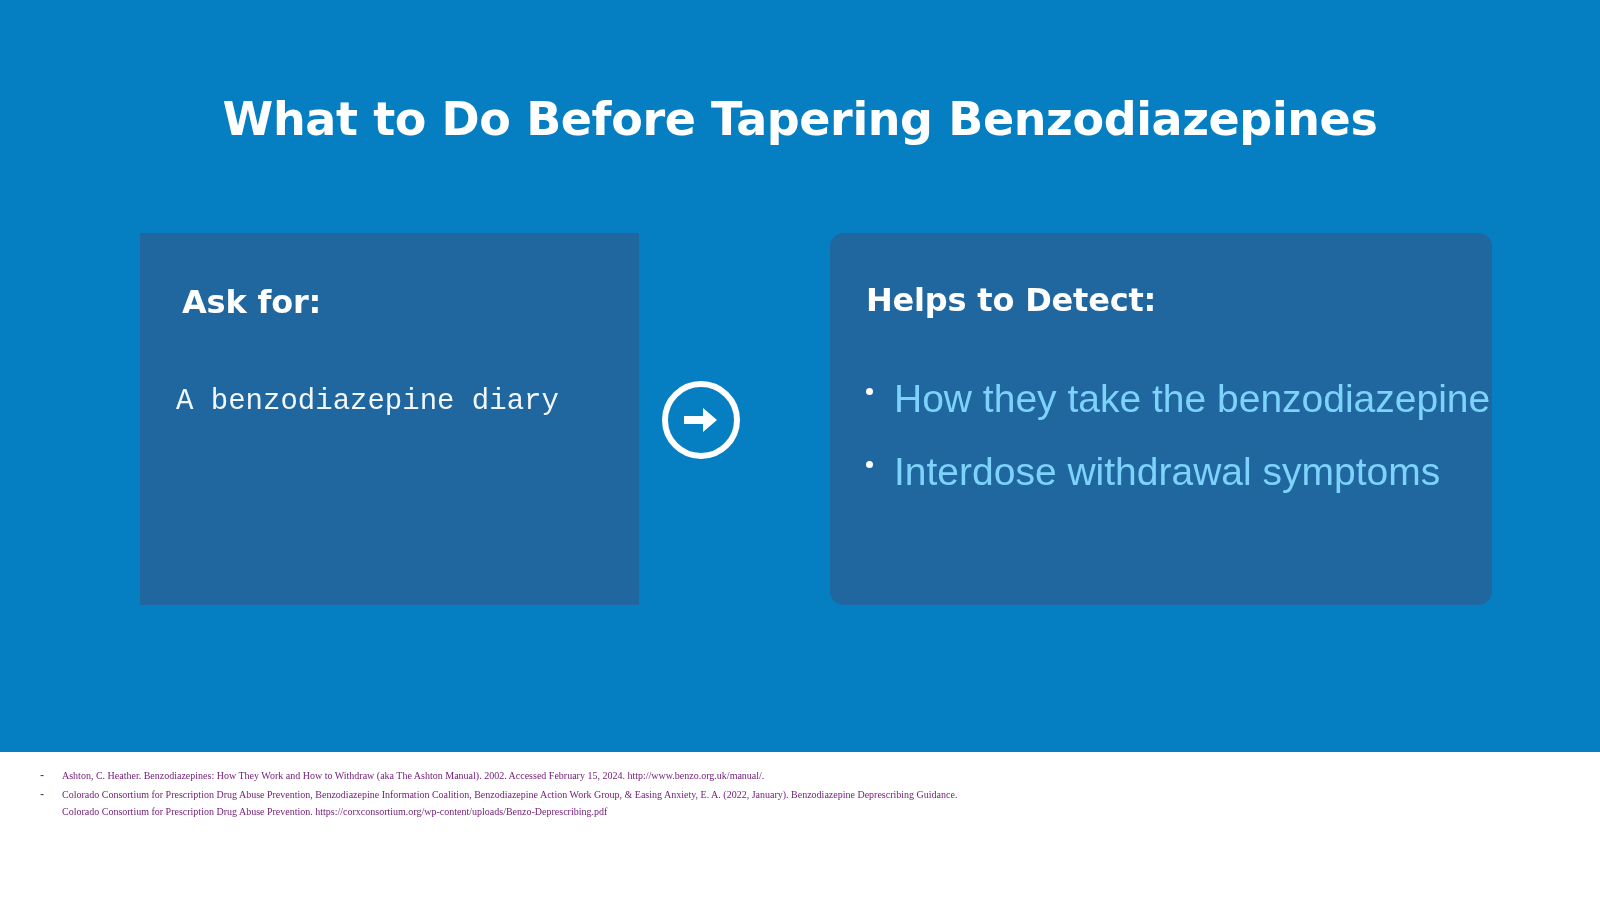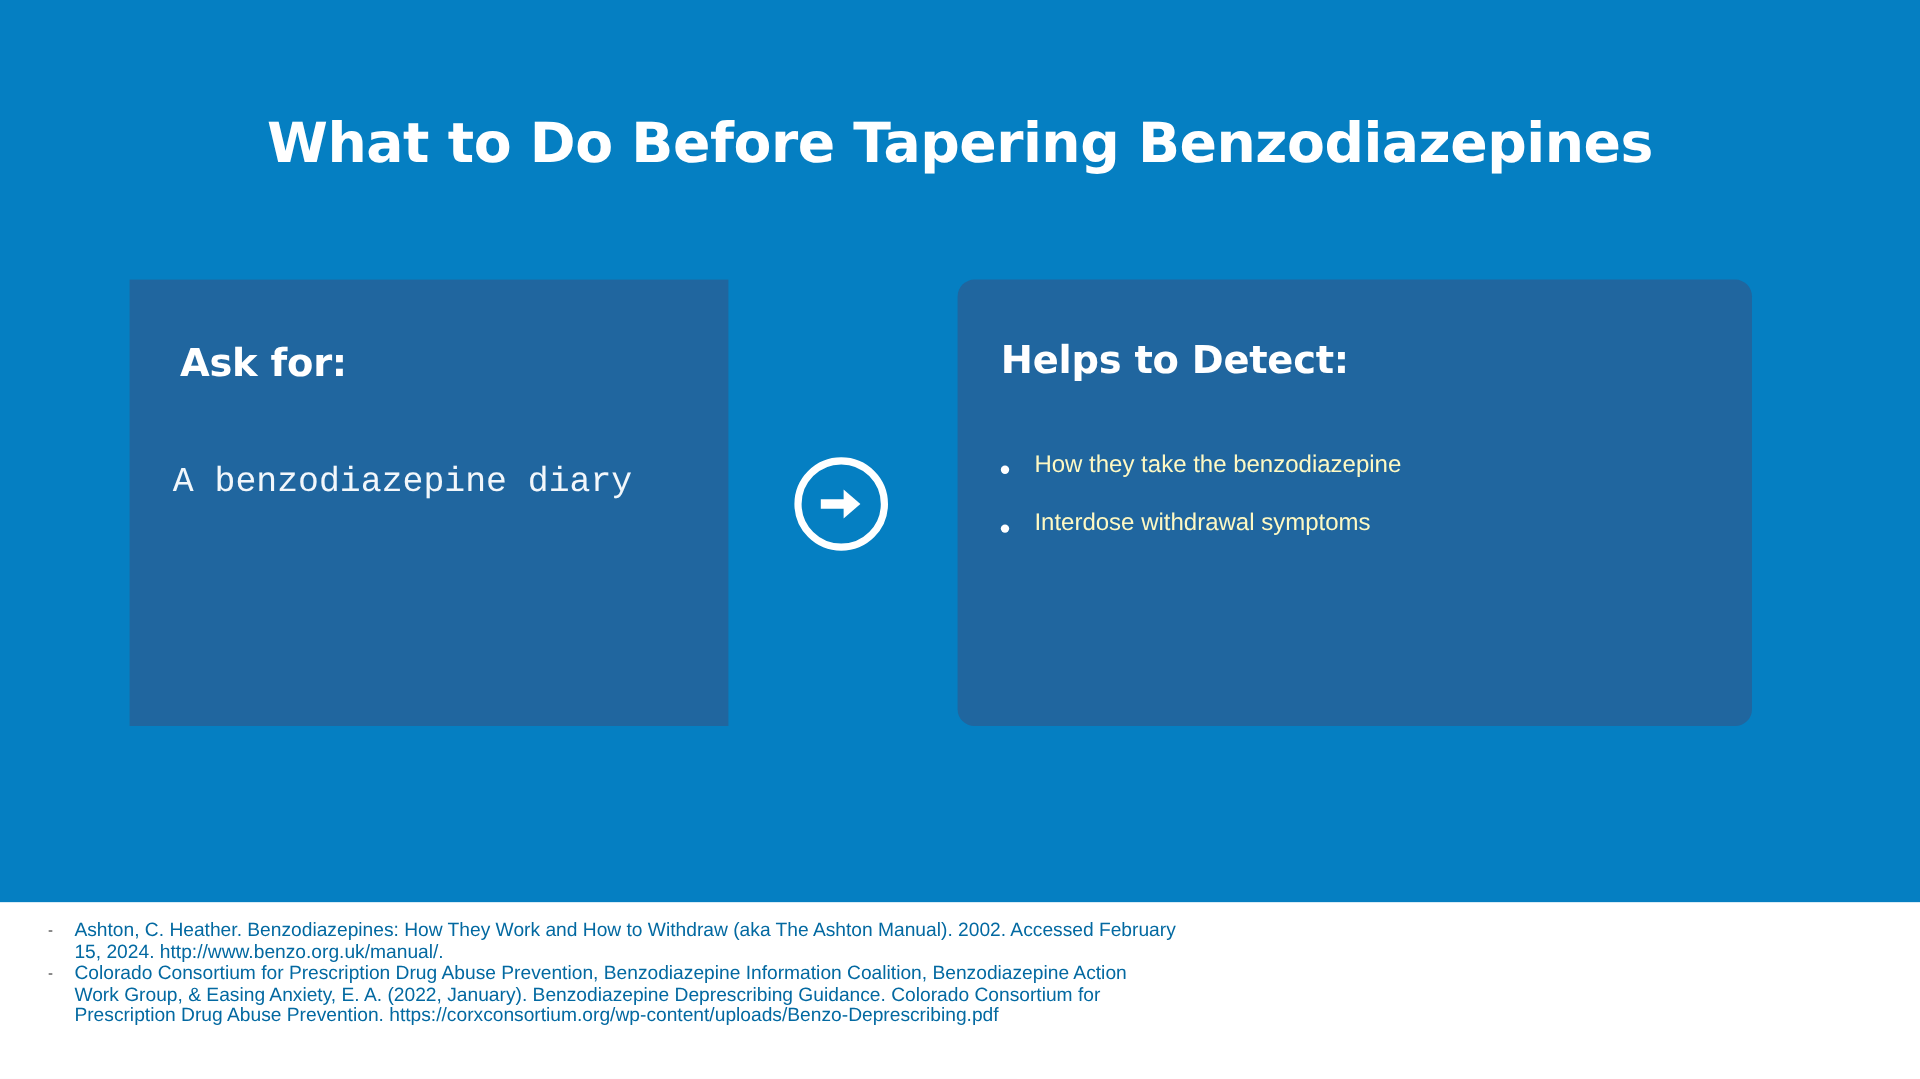--- a/index.html
+++ b/index.html
@@ -39,20 +39,21 @@
     font-weight: bold;
     font-size: 46px;
     letter-spacing: -0.4px;
     line-height: 1.15;
     white-space: nowrap;
   }
   
   .panel {
     position: absolute;
     background: #20669f;
+    margin-left: 32px;
   }
   #panel-left {
     left: 108px;
     top: 233px;
     width: 499px;
     height: 372px;
   }
   #panel-right {
     left: 798px;
     top: 233px;
@@ -94,24 +95,24 @@
     top: 142px;
     width: 600px;
     margin: 0;
     padding: 0;
     list-style: none;
   }
   #detect-list li {
     position: relative;
     padding-left: 32px;
     margin-bottom: 24px;
-    color: #fef9c3;
+    color: #7dd3fc;
     font-family: "Liberation Sans", sans-serif;
     font-weight: 300;
-    font-size: 20px;
+    font-size: 39px;
     line-height: 1.25;
     white-space: nowrap;
   }
   #detect-list li .bullet-dot {
     position: absolute;
     left: 4px;
     top: 13px;
     width: 7px;
     height: 7px;
     border-radius: 50%;
@@ -147,23 +148,23 @@
   }
   .ref-dash {
     flex: 0 0 22px;
     color: #3a3a3a;
     font-family: "Liberation Sans", sans-serif;
     font-size: 12.5px;
     line-height: 17.5px;
   }
   .ref-text {
     flex: 1 1 auto;
-    color: #0369a1;
-    font-family: Liberation Sans, sans-serif;
-    font-size: 16px;
+    color: #701a75;
+    font-family: Liberation Serif, serif;
+    font-size: 10px;
     line-height: 17.5px;
   }
 </style>
 </head>
 <body>
 
 <div id="slide">
 
   <div id="stage">
 

